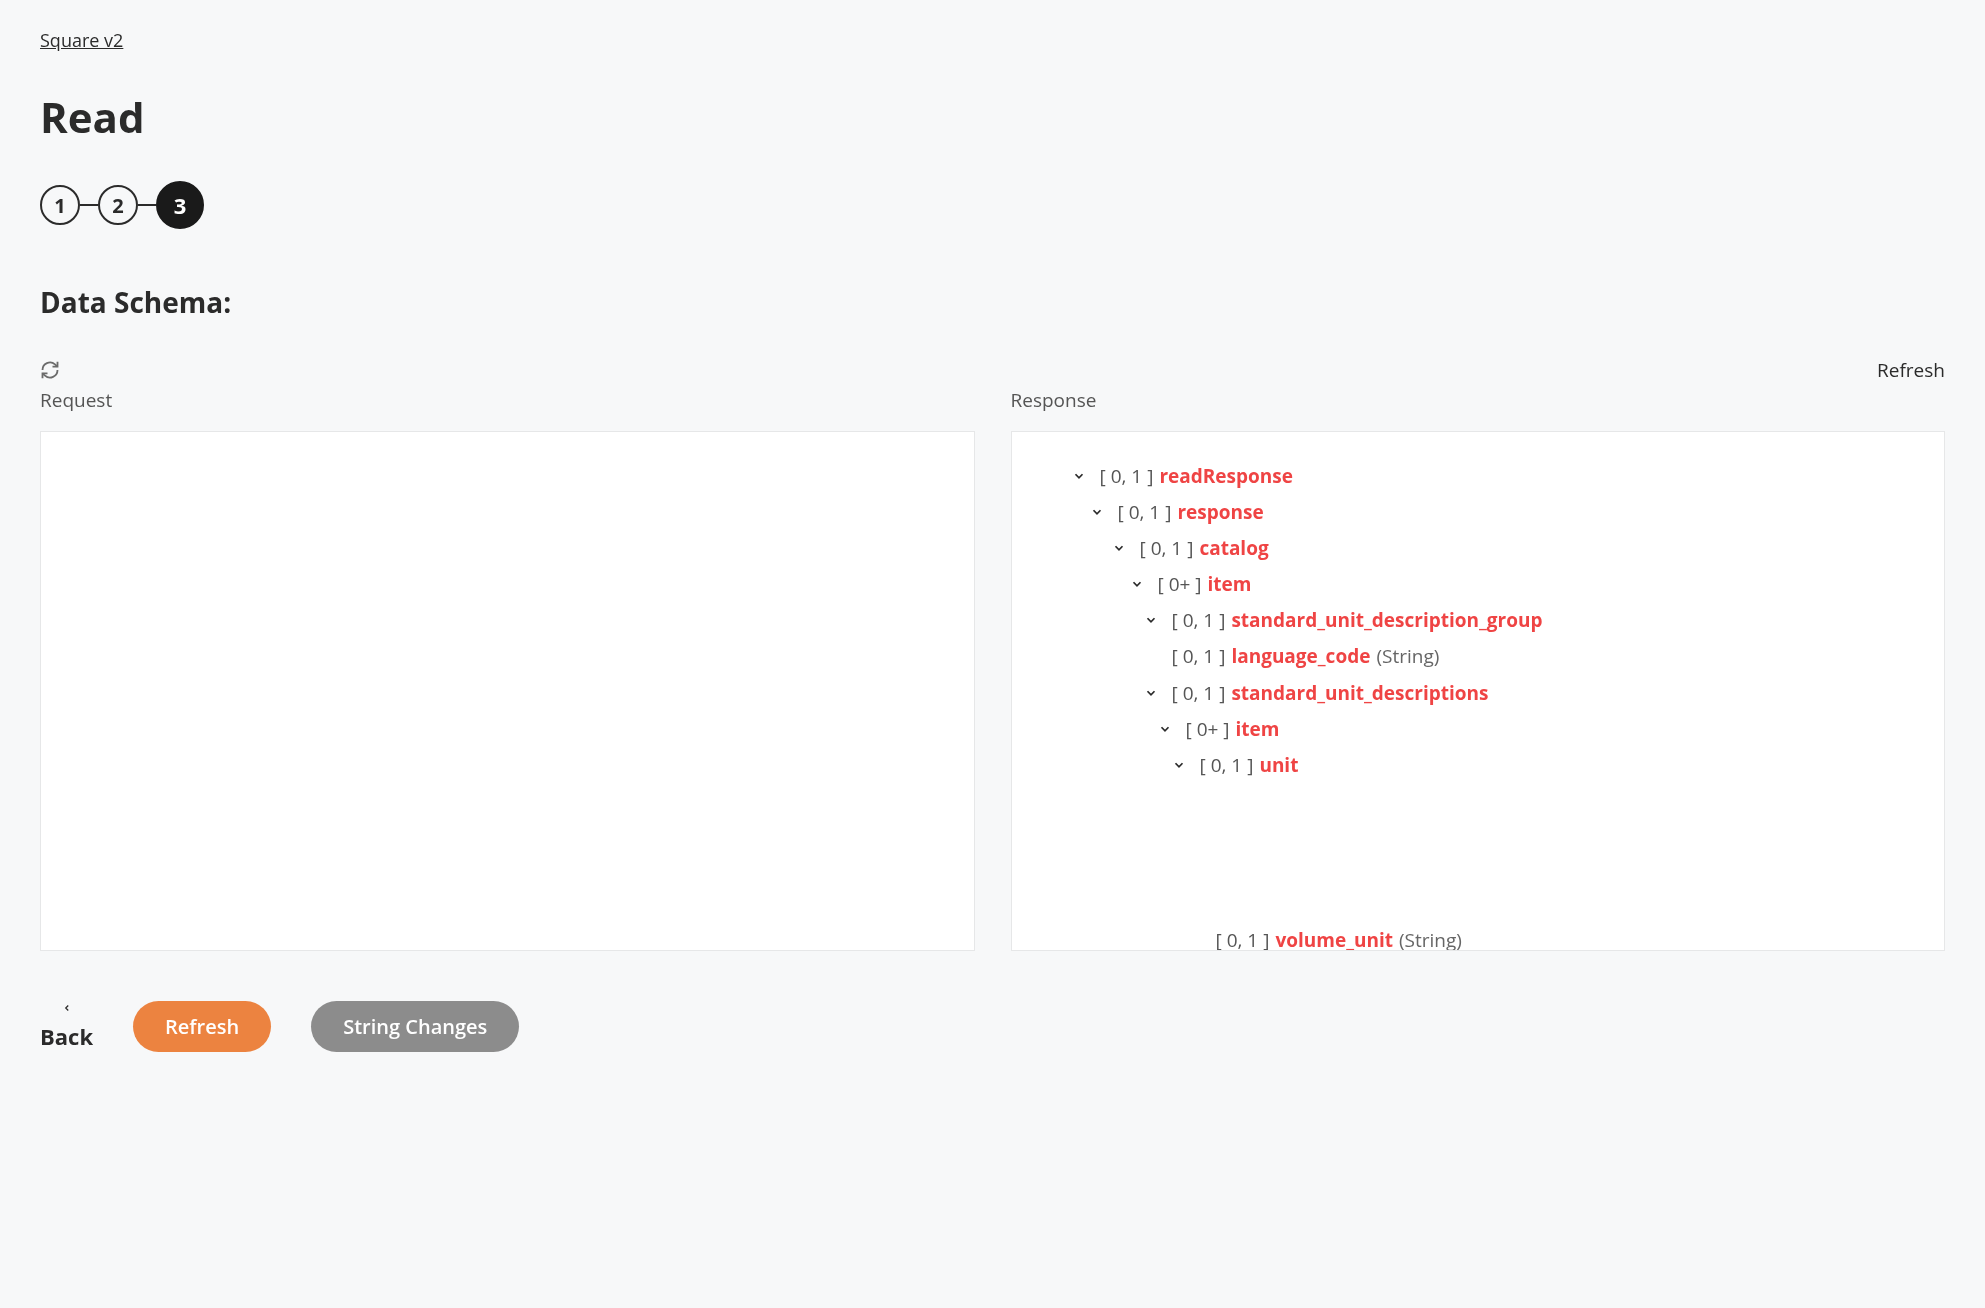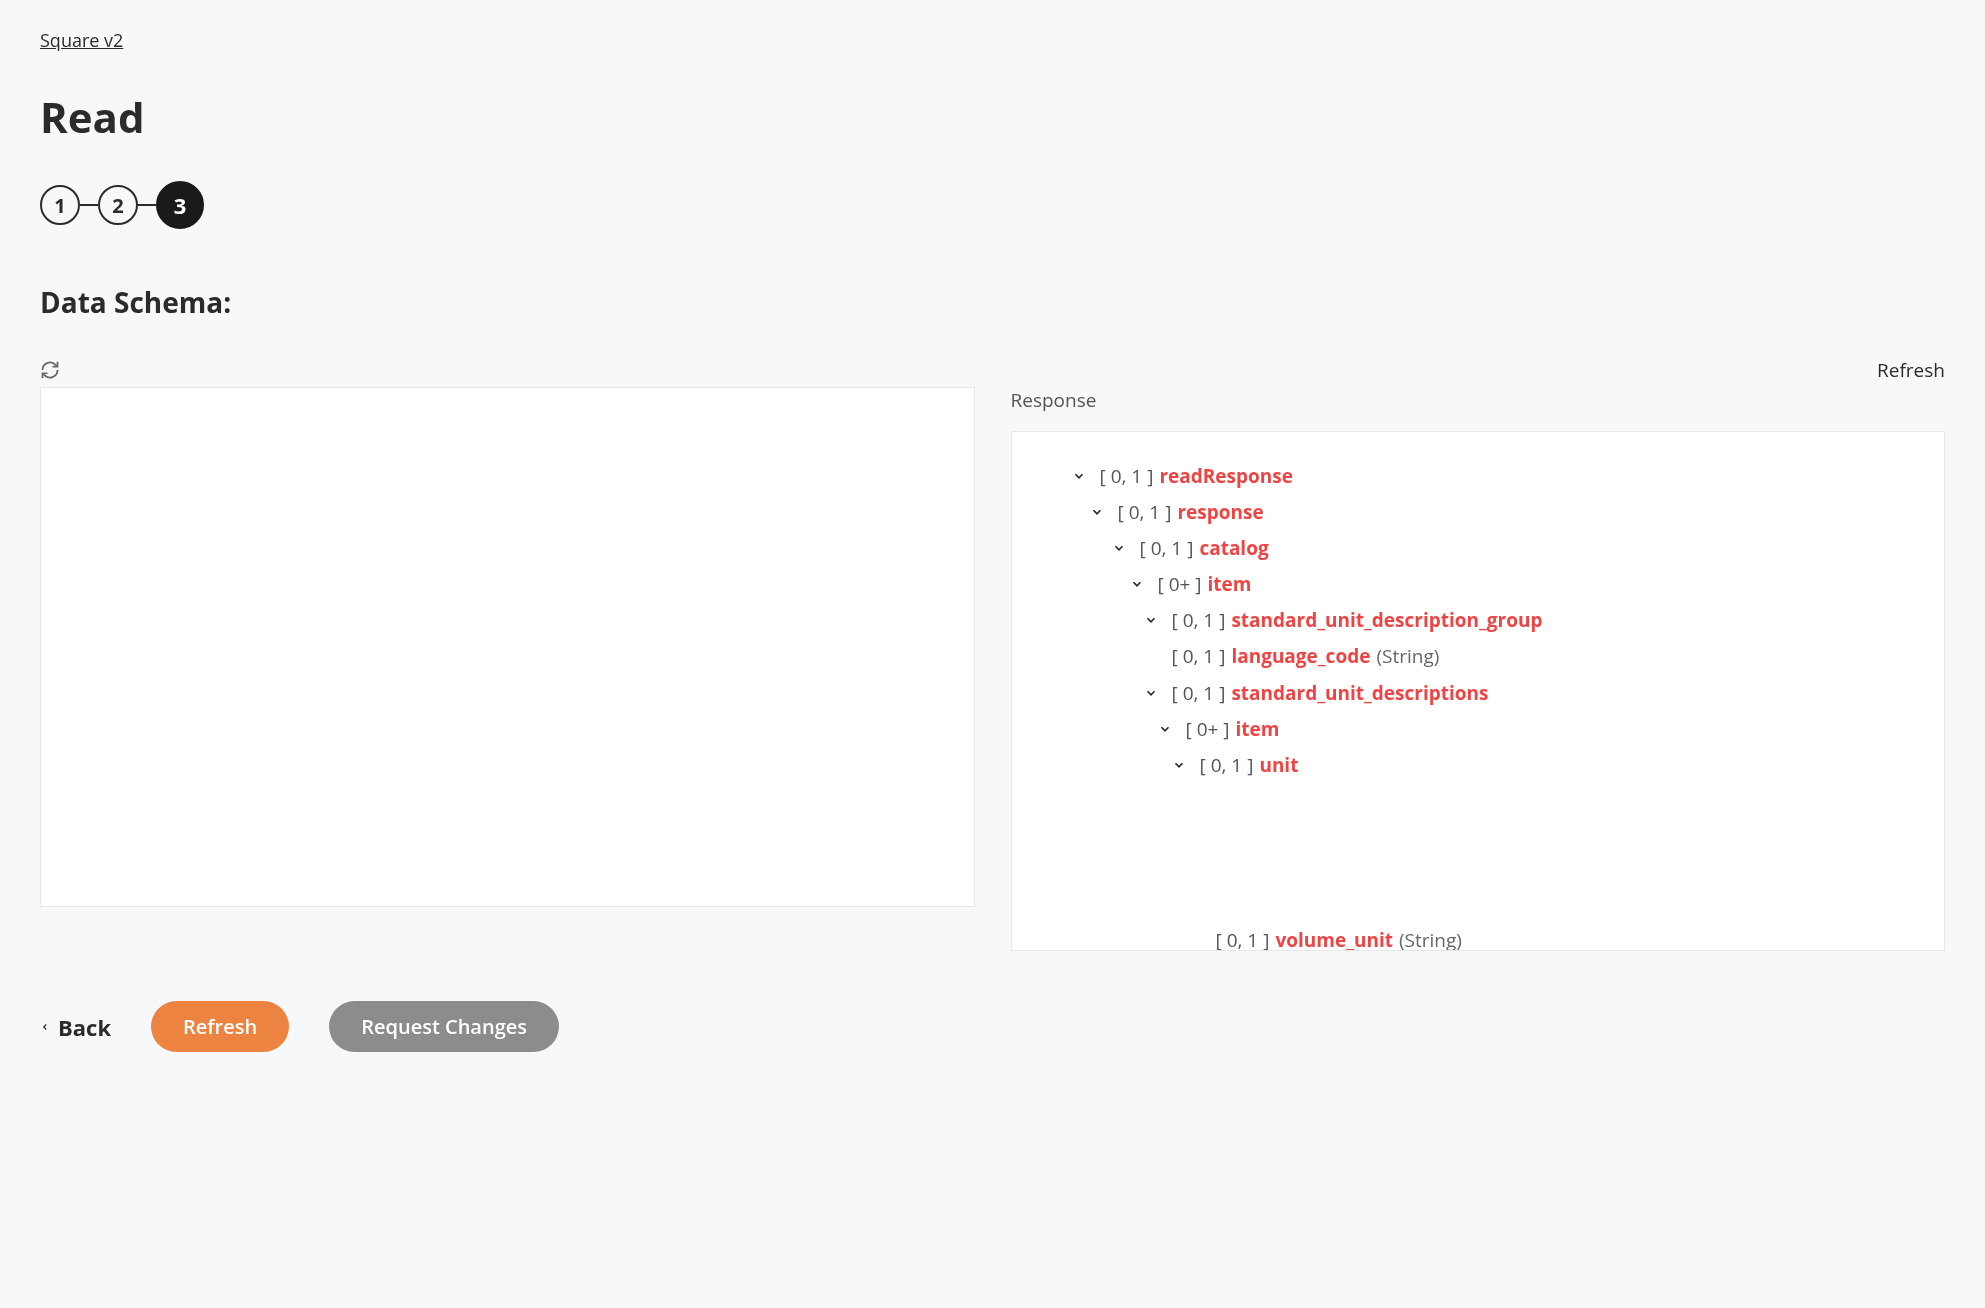--- a/index.html
+++ b/index.html
@@ -155,20 +155,21 @@
       display: flex;
       align-items: center;
       gap: 40px;
       margin-top: 50px;
     }
     .back-group {
       display: flex;
       align-items: center;
       gap: 8px;
       cursor: pointer;
+      flex-direction: column;
     }
     .back-chevron {
       width: 10px;
       height: 10px;
       color: #2b2b2b;
     }
     .back-label {
       font-size: 22px;
       font-weight: 700;
       color: #2b2b2b;
@@ -221,20 +222,21 @@
     <path d="M21 2v6h-6"></path>
     <path d="M3 12a9 9 0 0 1 15-6.7L21 8"></path>
     <path d="M3 22v-6h6"></path>
     <path d="M21 12a9 9 0 0 1-15 6.7L3 16"></path>
   </svg>
   <span class="refresh-label">Refresh</span>
 </div>
 
 <div class="panels">
   <div class="panel">
+    <div class="panel-label">Request</div>
     <div class="panel-box"></div>
   </div>
   <div class="panel">
     <div class="panel-label">Response</div>
     <div class="panel-box">
       <div class="tree" id="tree-container">
           <div class="tree-row indent-1">
             <svg class="chevron" viewBox="0 0 24 24" fill="none" stroke="currentColor" stroke-width="3">
               <polyline points="6 9 12 15 18 9"></polyline>
             </svg>
@@ -308,17 +310,17 @@
 </div>
 
 <div class="footer">
   <div class="back-group">
     <svg class="back-chevron" viewBox="0 0 24 24" fill="none" stroke="currentColor" stroke-width="3">
       <polyline points="15 18 9 12 15 6"></polyline>
     </svg>
     <span class="back-label">Back</span>
   </div>
   <button class="btn btn-primary">Refresh</button>
-  <button class="btn btn-secondary">Request Changes</button>
+  <button class="btn btn-secondary">String Changes</button>
 </div>
 
 
 
 
 </body></html>

